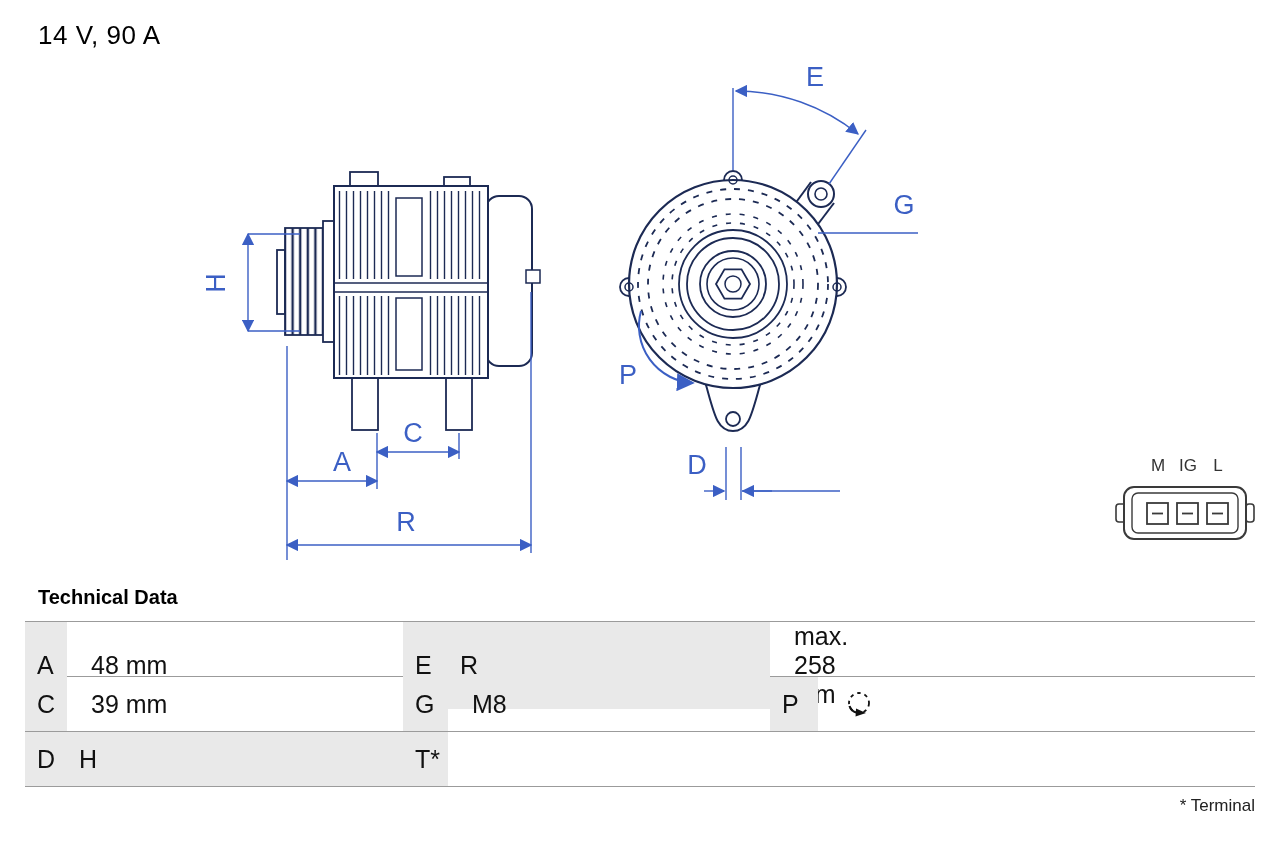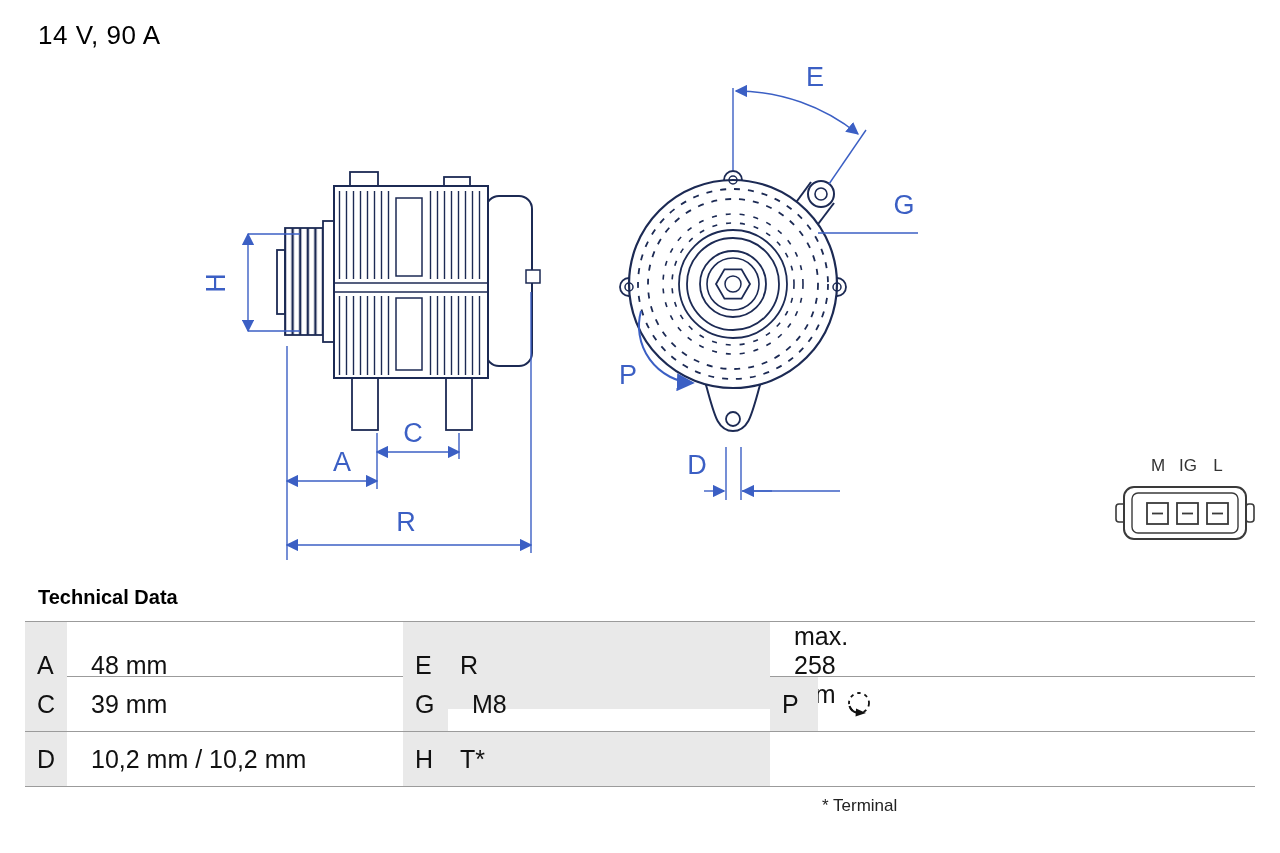--- a/index.html
+++ b/index.html
@@ -27,21 +27,21 @@
   .tdata { border-bottom:1px solid #9b9b9b; }
   .trow {
     display:grid;
     grid-template-columns:42px 336px 45px 322px 48px 437px;
     height:55px;
     border-top:1px solid #9b9b9b;
   }
   .cell { display:flex; align-items:center; font-size:25px; color:#111; }
   .k { background:#e9e9e9; padding-left:12px; }
   .v { padding-left:12px;margin-left:12px; }
-  .footnote { margin-top:9px; margin-left:797px; font-size:17px; color:#222; }
+  .footnote { margin-top:9px; margin-left:797px; font-size:17px; color:#222;text-align:right; }
 </style>
 </head>
 <body>
 
 <div class="title">14 V, 90 A</div>
 
 <svg class="diagram" width="1280" height="580" viewBox="0 0 1280 580">
   <defs>
     <marker id="arr" viewBox="0 0 10 10" refX="9" refY="5" markerWidth="9" markerHeight="9" orient="auto-start-reverse">
       <path d="M0,0 L10,5 L0,10 z" fill="#3b5fc4"></path>
@@ -184,20 +184,19 @@
         <svg width="34" height="30" viewBox="0 0 34 30">
           <circle cx="17" cy="14" r="10" fill="none" stroke="#111" stroke-width="1.8" stroke-dasharray="3.5 4"></circle>
           <path d="M 7.5,17 A 10 10 0 0 0 15,23.7" fill="none" stroke="#111" stroke-width="2.2"></path>
           <polygon points="14,19.5 24,24 13.5,27.5" fill="#111"></polygon>
         </svg>
       </div>
     </div>
 
     <div class="trow">
       <div class="cell k">D</div>
-      <div class="cell v">10,2 mm / 10,2 mm</div>
       <div class="cell k">H</div>
       <div class="cell k">T*</div>
     </div>
   </div>
 
   <div class="footnote">* Terminal</div>
 </section>
 
 </body></html>

